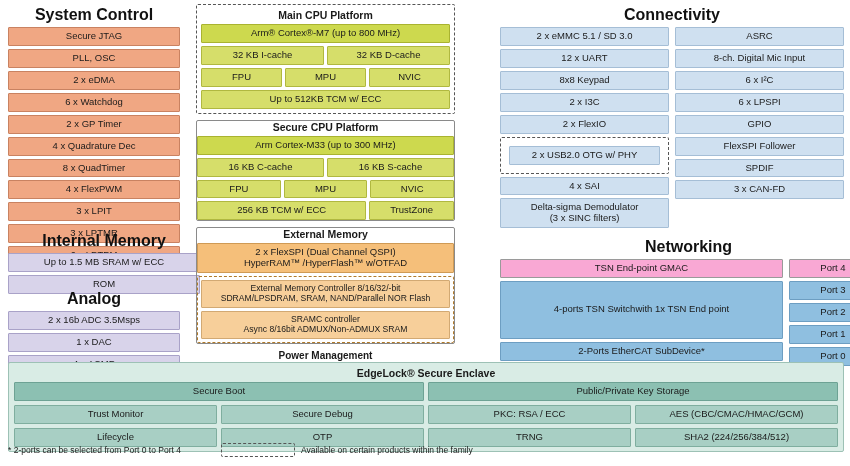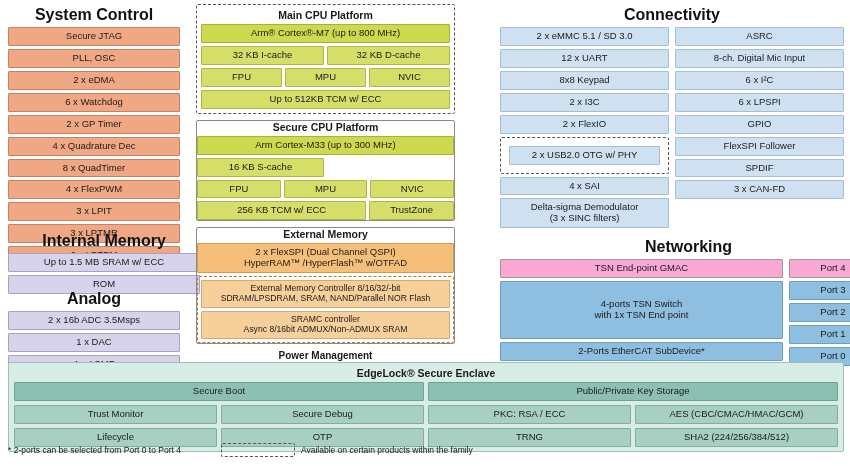--- a/index.html
+++ b/index.html
@@ -149,20 +149,21 @@
         <div class="box greenlt nogap">MPU</div>
         <div class="box greenlt nogap">NVIC</div>
       </div>
       <div class="box greenlt nogap">Up to 512KB TCM w/ ECC</div>
     </div>
 
     <div class="solid-panel mb6">
       <div class="panel-title">Secure CPU Platform</div>
       <div class="box green">Arm Cortex-M33 (up to 300 MHz)</div>
       <div class="grid-2" style="margin-bottom:3px;">
+        <div class="box greenlt">16 KB C-cache</div>
         <div class="box greenlt">16 KB S-cache</div>
       </div>
       <div style="display:grid; grid-template-columns:1fr 1fr 1fr; gap:3px; margin-bottom:3px;">
         <div class="box greenlt nogap">FPU</div>
         <div class="box greenlt nogap">MPU</div>
         <div class="box greenlt nogap">NVIC</div>
       </div>
       <div style="display:grid; grid-template-columns:2fr 1fr; gap:3px;">
         <div class="box greenlt nogap">256 KB TCM w/ ECC</div>
         <div class="box greenlt nogap">TrustZone</div>
@@ -227,21 +228,21 @@
 
     </div>
   </div>
 
   <div id="col-networking">
     <div class="col-title">Networking</div>
     <div style="display:grid; grid-template-columns:1fr 88px; gap:6px;">
 
       <div>
         <div class="box white">TSN End-point GMAC</div>
-        <div class="box bluemid" style="height:58px; display:flex; flex-direction:column; align-items:center; justify-content:center;">
+        <div class="box bluemid" style="height:58px; display:flex; align-items:center; justify-content:center;">
           <div>4-ports TSN Switch</div>
           <div>with 1x TSN End point</div>
         </div>
         <div class="box bluemid nogap">2-Ports EtherCAT SubDevice*</div>
       </div>
 
       <div>
         <div class="box white">Port 4</div>
         <div class="box bluemid">Port 3</div>
         <div class="box bluemid">Port 2</div>

